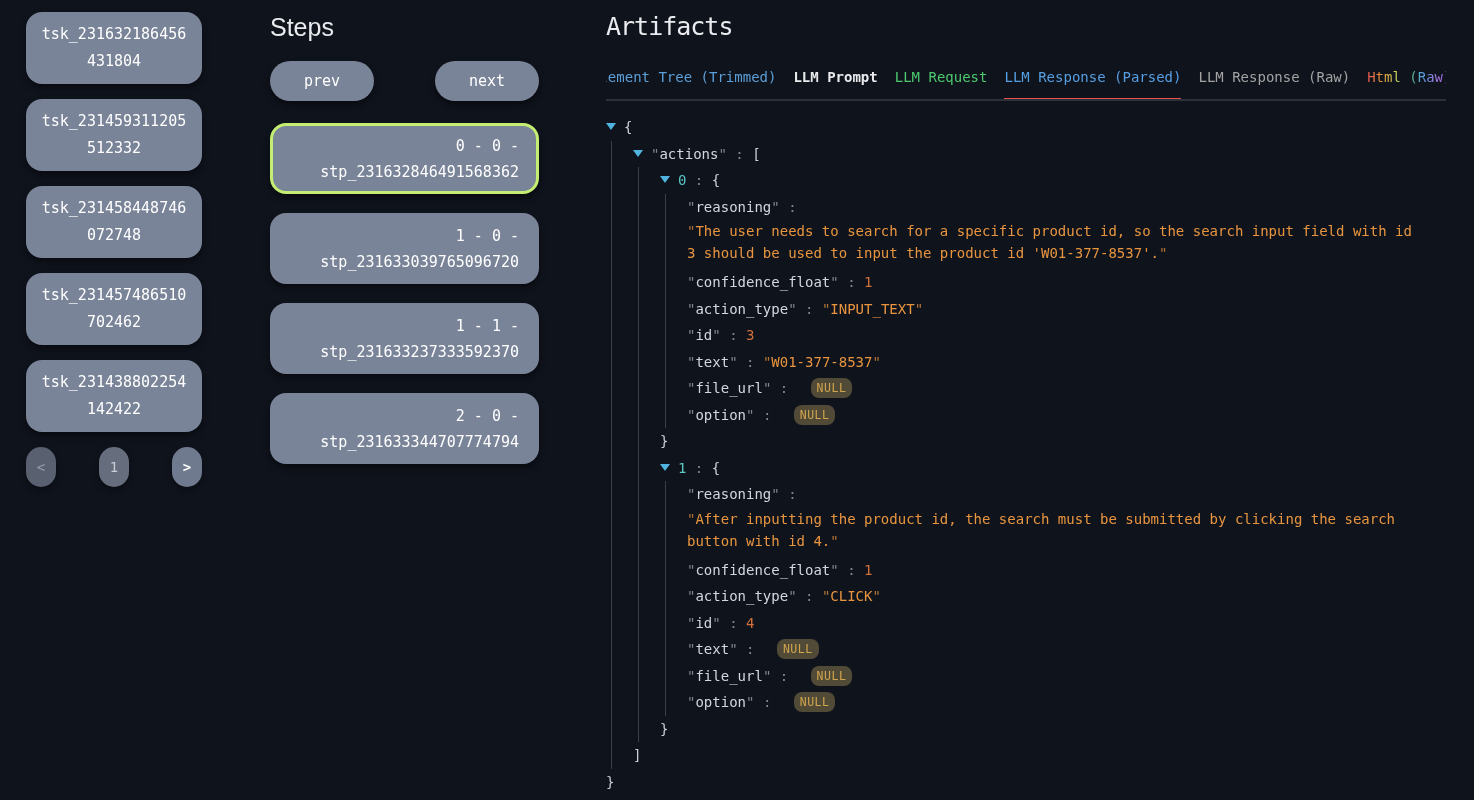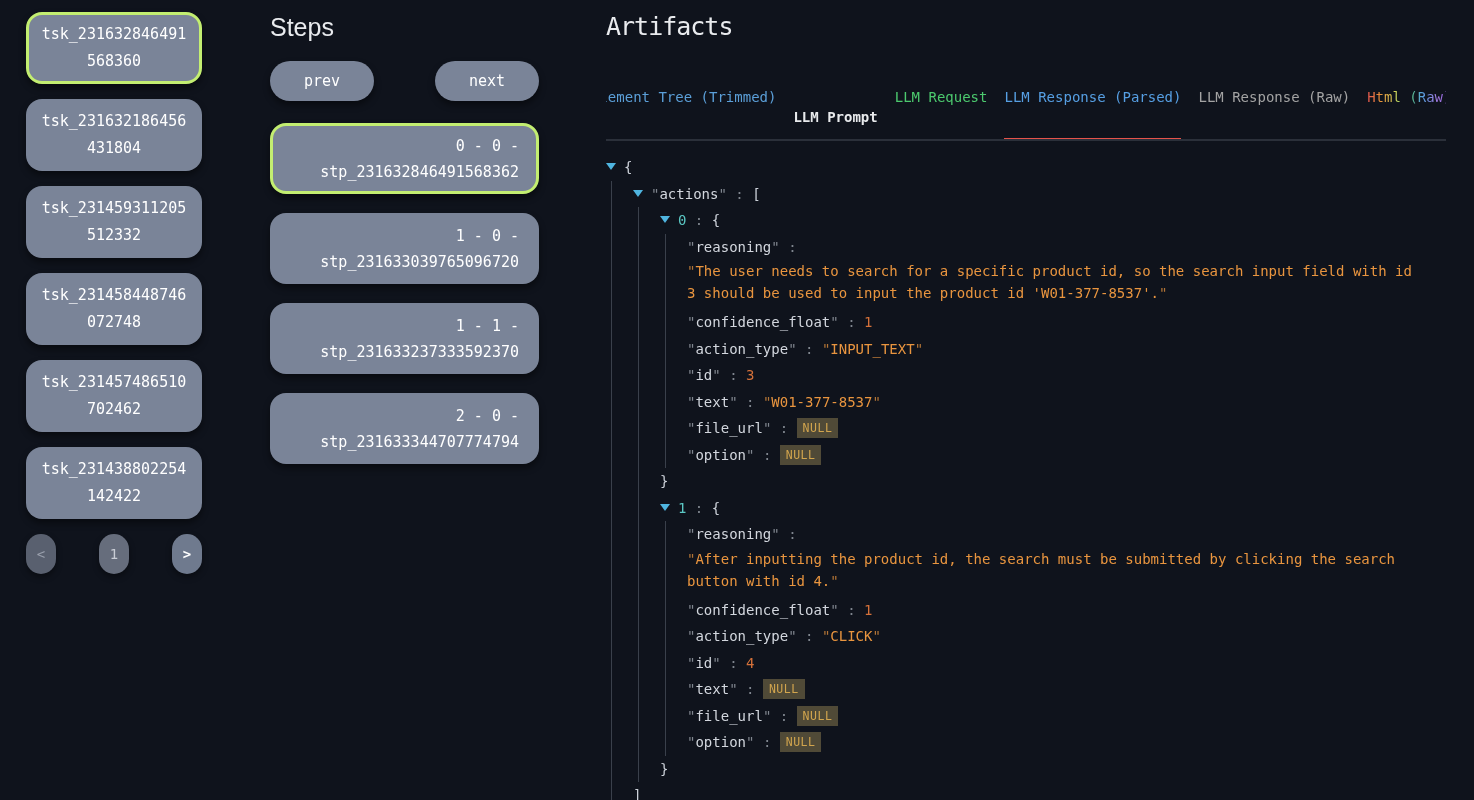--- a/index.html
+++ b/index.html
@@ -61,21 +61,21 @@
     display:flex;gap:17px;white-space:nowrap;overflow:hidden;
     border-bottom:2px solid var(--tab-strip-border);margin-top:26px;
   }
   .tab{
     background:none;border:none;cursor:pointer;padding:0 0 12px 0;margin-bottom:-2px;
     font-family:"DejaVu Sans Mono",monospace;font-size:14px;line-height:18px;
     border-bottom:3px solid transparent;flex:0 0 auto;
   }
   .tab:first-child{margin-left:-15px;}
   .tab.active{border-bottom-color:var(--tab-active-underline);}
-  .tab.em{font-weight:bold;margin-top:40px;}
+  .tab.em{font-weight:bold;}
   .tab.rainbow{
     background:linear-gradient(90deg,#e2524e 0%,#e8913a 16%,#ddd258 32%,#5ec96a 48%,#58a0e0 66%,#a478e2 84%,#8a5ce0 100%);
     -webkit-background-clip:text;background-clip:text;color:transparent;
   }
 
   .jtree{margin-top:13px;font-size:14px;color:var(--json-brace);}
   .jrow{line-height:26.5px;white-space:nowrap;}
   .kids{margin-left:5px;border-left:1px solid var(--guide-line);padding-left:21px;}
   .tri{
     display:inline-block;width:0;height:0;cursor:pointer;
@@ -89,30 +89,29 @@
   .jstr{color:var(--json-string);}
   .jstr .qs{opacity:.75;}
   .jstr-block{
     color:var(--json-string);white-space:normal;line-height:22px;
     max-width:730px;margin:0 0 5px 0;
   }
   .jstr-block .qs{opacity:.75;}
   .jnum{color:var(--json-number);}
   .jnull{
     display:inline-block;background:var(--null-bg);color:var(--null-text);
-    font-size:11.5px;line-height:14px;padding:3px 6px;border-radius:0;
-    vertical-align:1px;letter-spacing:.5px;
+    font-size:11.5px;line-height:14px;padding:3px 6px;border-radius:8px;
+    vertical-align:1px;letter-spacing:.5px;margin-left:14px;
   }
 </style>
 </head>
 <body>
 
 <div class="col col-tasks">
   <div id="tasks-list">
-      <button class="btn task-btn selected">tsk_231632846491568360</button>
       <button class="btn task-btn">tsk_231632186456431804</button>
       <button class="btn task-btn">tsk_231459311205512332</button>
       <button class="btn task-btn">tsk_231458448746072748</button>
       <button class="btn task-btn">tsk_231457486510702462</button>
       <button class="btn task-btn">tsk_231438802254142422</button>
     </div>
   <div class="pagination">
     <button class="pill prev">&lt;</button>
     <button class="pill current">1</button>
     <button class="pill next">&gt;</button>

